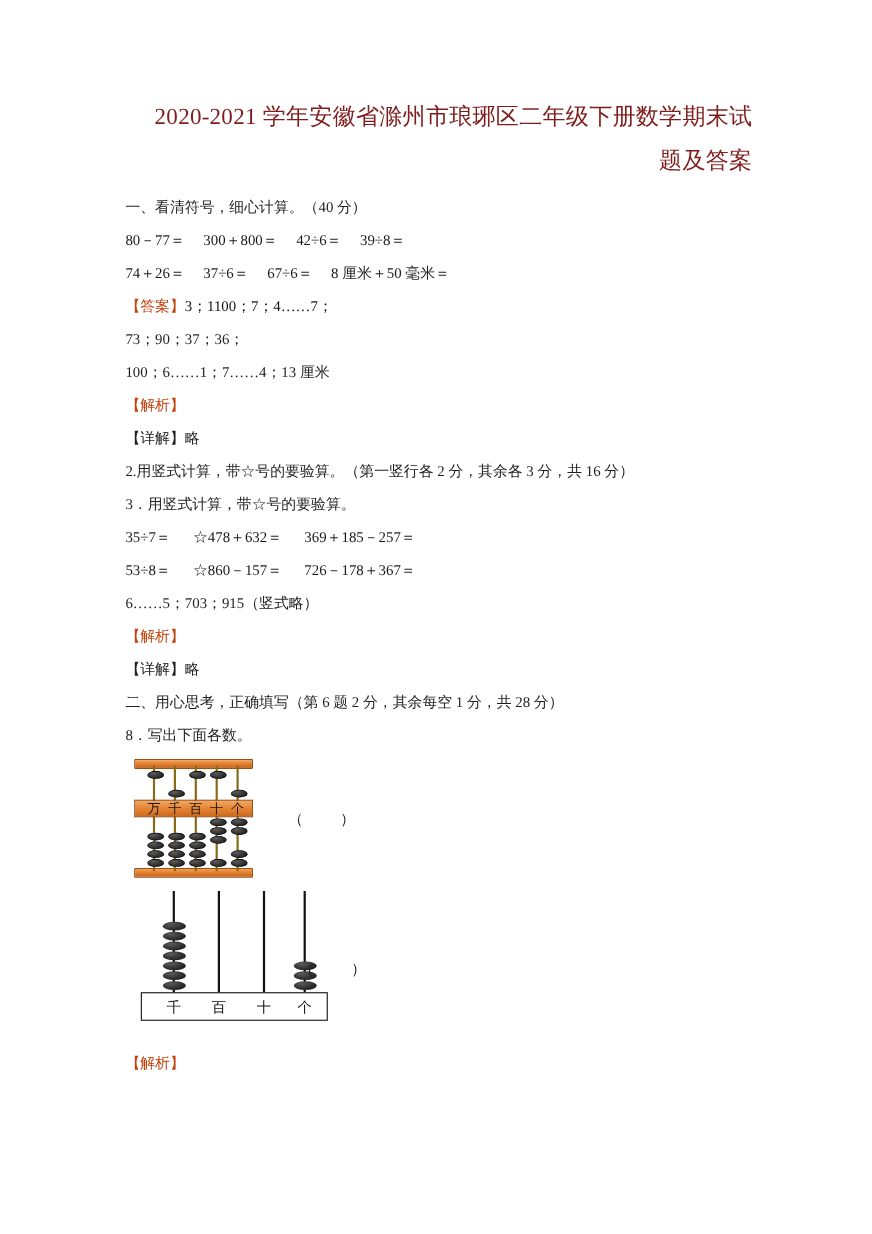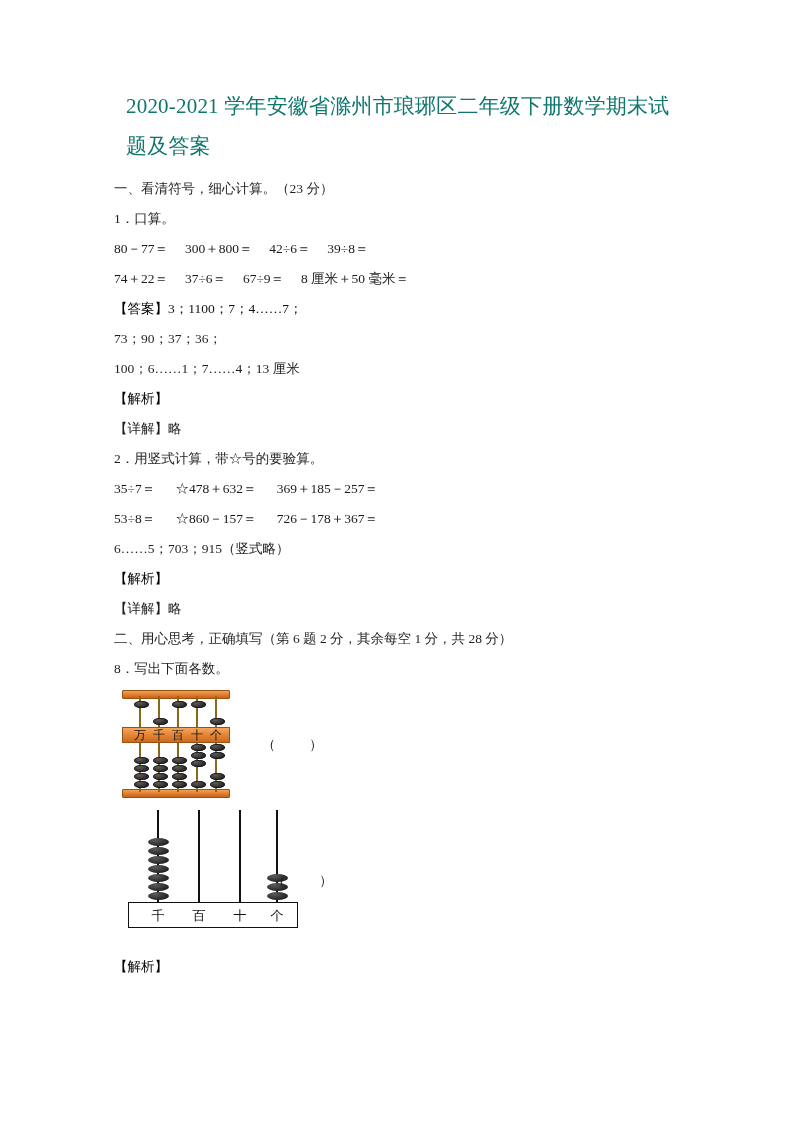--- a/index.html
+++ b/index.html
@@ -28,33 +28,34 @@
     width: 570px;
   }
 
   
   .doc-title {
     font-size: 21px;
     line-height: 40px;
     font-weight: normal;
     letter-spacing: 0.2px;
     margin: 0 0 8px 12px;
-    color: #0f766e;
+    color: #7f1d1d;
+    text-align: right;
   }
 
   
   .line {
     font-size: 13.5px;
     line-height: 30px;
     white-space: pre;
     color: #1f1f1f;
   }
 
   .blue {
-    color: #000000;
+    color: #c2410c;
   }
   .dark {
     color: #111;
   }
 
   
   .expr-row {
     font-size: 13.5px;
     line-height: 30px;
     white-space: pre;
@@ -175,36 +176,36 @@
   .paren-2 { left: 158px; top: 182px; }
 </style>
 </head>
 <body>
 
 <div class="page">
   <div class="content">
 
     <h1 class="doc-title">2020-2021 学年安徽省滁州市琅琊区二年级下册数学期末试题及答案</h1>
 
-    <div class="line">一、看清符号，细心计算。（23 分）</div>
-
-    <div class="line">1．口算。</div>
+    <div class="line">一、看清符号，细心计算。（40 分）</div>
+
 
     <div class="expr-row">80－77＝     300＋800＝     42÷6＝     39÷8＝</div>
-    <div class="expr-row">74＋22＝     37÷6＝     67÷9＝     8 厘米＋50 毫米＝</div>
+    <div class="expr-row">74＋26＝     37÷6＝     67÷6＝     8 厘米＋50 毫米＝</div>
 
     <div class="line"><span class="blue">【答案】</span><span class="dark">3；1100；7；4……7；</span></div>
 
     <div class="line">73；90；37；36；</div>
     <div class="line">100；6……1；7……4；13 厘米</div>
 
     <div class="line blue">【解析】</div>
     <div class="line">【详解】略</div>
 
-    <div class="line">2．用竖式计算，带☆号的要验算。</div>
+    <div class="line">2.用竖式计算，带☆号的要验算。（第一竖行各 2 分，其余各 3 分，共 16 分）</div>
+    <div class="line">3．用竖式计算，带☆号的要验算。</div>
 
     <div class="expr-row">35÷7＝      ☆478＋632＝      369＋185－257＝</div>
     <div class="expr-row">53÷8＝      ☆860－157＝      726－178＋367＝</div>
 
 
     <div class="line">6……5；703；915（竖式略）</div>
 
     <div class="line blue">【解析】</div>
     <div class="line">【详解】略</div>
 

